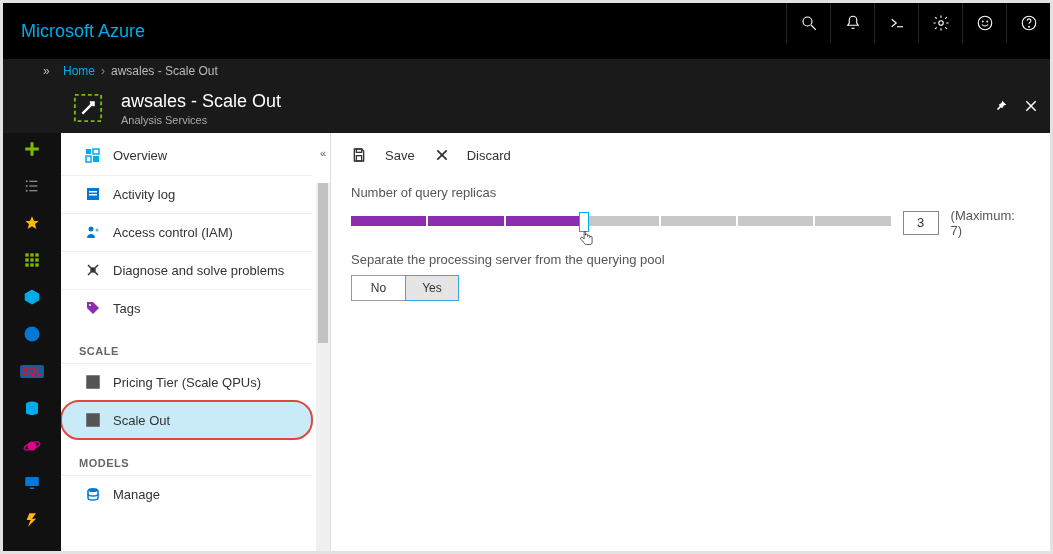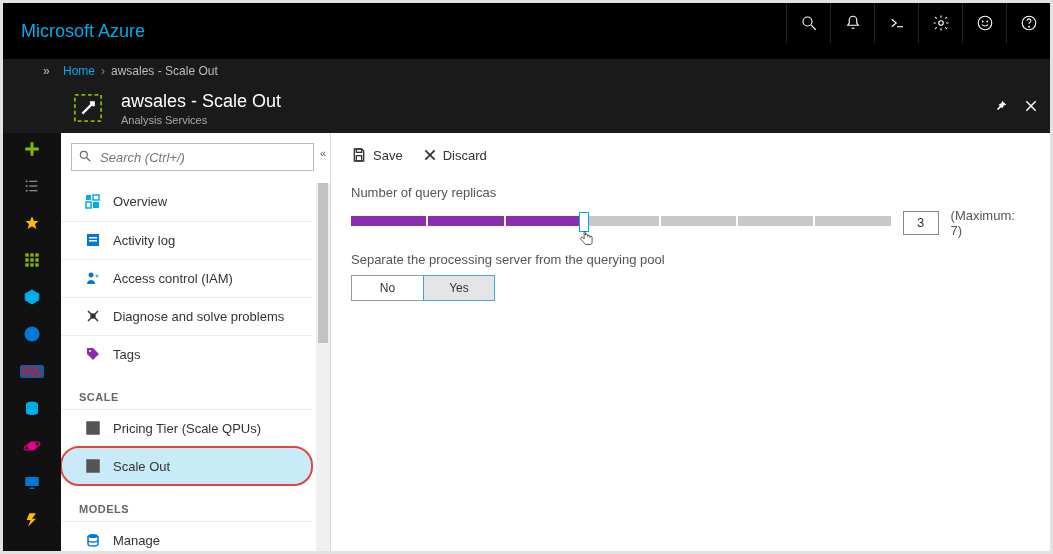--- a/index.html
+++ b/index.html
@@ -45,32 +45,32 @@
   .side-list { padding: 4px 0 0 0; overflow:hidden; flex:1;}
   .side-item { display:flex; align-items:center; height:38px; padding-left:18px; font-size:13px; color:#333; cursor:pointer; border-bottom:1px solid transparent; margin-right:18px;}
   .side-item + .side-item { }
   .side-list > .side-item, .side-list > .side-group .side-item { border-top:1px solid #eee;padding-left:24px; }
   .side-list > .side-item:first-child { border-top:none; }
   .side-item .ico { width:16px; height:16px; margin-right:12px; display:flex; align-items:center; justify-content:center;}
   .side-group-label { font-size:11px; color:#666; letter-spacing:0.5px; padding:18px 0 6px 18px; font-weight:600;}
   .side-item.selected { background:#c9eaf7; outline:2px solid #e1453e; outline-offset:-1px;border-radius:18px;}
   .main { flex:1; padding: 14px 20px; color:#333; font-size:13px; }
   .toolbar { display:flex; gap:20px; align-items:center; margin-bottom:22px;}
-  .toolbar .tbtn { display:flex; align-items:center; gap:6px; cursor:pointer; font-size:13px;}
+  .toolbar .tbtn { display:flex; align-items:center; gap:18px; cursor:pointer; font-size:13px;}
   .label { margin-bottom:8px; color:#555;}
   .slider-row { display:flex; align-items:center; gap:12px; margin-bottom:6px;}
   .slider { position:relative; width:540px; height:14px; display:flex; gap:2px;}
   .seg { flex:1; height:10px; background:#c8c8c8;}
   .seg.active { background:#8c2db0;}
   .slider-handle { position:absolute; top:-4px; width:10px; height:20px; background:#fff; border:1px solid #00abec; cursor:pointer;}
   .cursor-hand { position:absolute; font-size:14px; pointer-events:none;}
   .valuebox { width:36px; height:24px; border:1px solid #888; text-align:center; font-size:13px; padding-top:3px;}
   .maxlabel { color:#555;}
   .toggle-row { display:flex; margin-top:6px;}
-  .toggle-btn { width:72px; height:26px; border:1px solid #999; display:flex; align-items:center; justify-content:center; font-size:12px; cursor:pointer; background:#fff;}
+  .toggle-btn { width:54px; height:26px; border:1px solid #999; display:flex; align-items:center; justify-content:center; font-size:12px; cursor:pointer; background:#fff;}
   .toggle-btn.active { background:#e5e5e5; border-color:#3aa7de;}
   .toggle-btn:first-child { border-right:none;}
 
   .ic-overview svg rect{fill:#00abec;} .ic-overview svg rect.o{fill:none;stroke:#00abec;}
   .ic-activity svg{fill:#0078d4;}
   .ic-iam svg{fill:#0078d4;}
   .ic-tags svg{fill:#8c2db0;}
   .ic-diag svg{fill:#333;}
   .ic-pricing svg{fill:#555;}
   .ic-scale svg{fill:#555;}
@@ -237,27 +237,20 @@
         <svg viewBox="0 0 24 24" width="18" height="18" fill="#ffb900">
           <rect x="3" y="4" width="18" height="3"></rect>
           <rect x="3" y="10.5" width="18" height="3"></rect>
           <rect x="3" y="17" width="18" height="3"></rect>
         </svg>
       </div>
   </div>
 
   <div class="sidebar">
     <span class="sidebar-collapse">«</span>
-    <div class="sidebar-search">
-      <span class="mag"><svg width="14" height="14" viewBox="0 0 24 24" fill="none" stroke="#666" stroke-width="2">
-            <circle cx="10" cy="10" r="6"></circle>
-            <line x1="15" y1="15" x2="21" y2="21"></line>
-          </svg></span>
-      <input type="text" placeholder="Search (Ctrl+/)" style="">
-    </div>
     <div class="side-scroll">
         <div class="side-scroll-thumb"></div>
       </div>
     <div class="side-list">
       <div class="side-item">
         <span class="ico ic-overview">
             <svg viewBox="0 0 16 16" width="16" height="16">
               <rect x="1" y="1" width="5" height="5"></rect>
               <rect class="o" x="8" y="1" width="6" height="5" stroke-width="1.5"></rect>
               <rect class="o" x="1" y="8" width="5" height="6" stroke-width="1.5"></rect>

